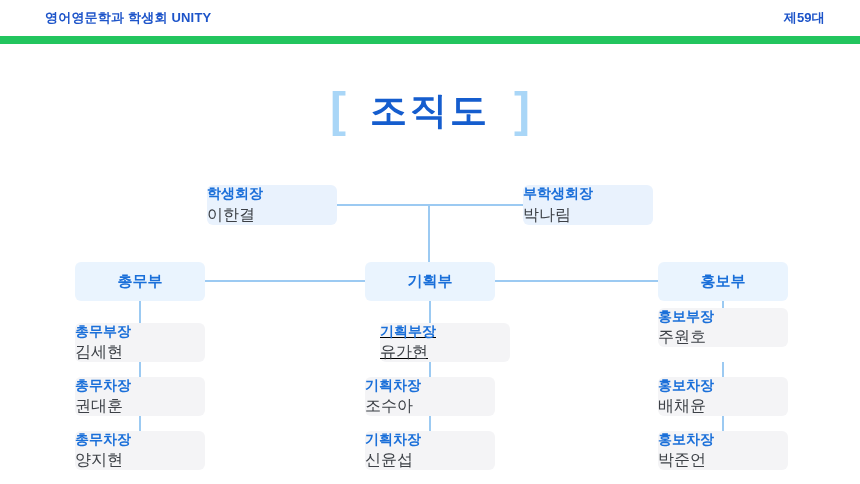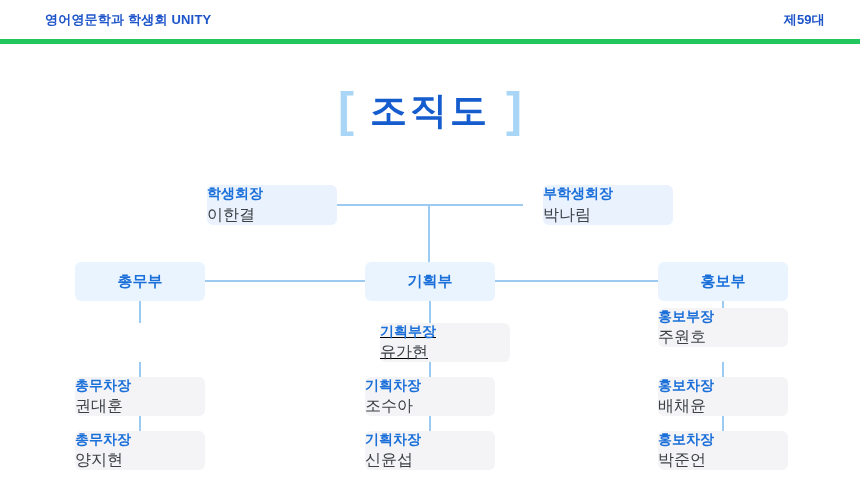--- a/index.html
+++ b/index.html
@@ -7,35 +7,35 @@
   body {
     background:#ffffff;
     font-family:"Liberation Sans", sans-serif;
     overflow:hidden;
   }
   .canvas { position:relative; width:860px; height:484px; background:#ffffff; }
 
   
   .header {
     position:absolute; top:0; left:0; width:860px; height:44px;
-    border-bottom:5px solid #22c55e;
+    border-bottom:8px solid #22c55e;
     display:flex; align-items:center; justify-content:space-between;
     padding:0 35px 0 45px;
   }
   .header-text { color:#1d54c9; font-weight:bold; font-size:13px; letter-spacing:0.2px; }
 
   
   .title-wrap {
     position:absolute; top:84px; left:0; width:860px; height:52px;
     display:flex; align-items:center; justify-content:center;
   }
   .bracket { color:#a9d6f7; font-size:48px; font-weight:bold; line-height:1; }
   .title-text {
     color:#155dce; font-size:37px; font-weight:bold;
-    margin:0 16px; letter-spacing:3px; line-height:1;
+    margin:0 24px; letter-spacing:3px; line-height:1;
   }
 
   
   .node {
     position:absolute; width:130px; border-radius:6px;
     display:flex; flex-direction:column; align-items:flex-start; justify-content:center;
     line-height:1.4; text-align:center;
   }
   .node .t { color:#1a6fd9; font-weight:bold; font-size:14px; }
   .node .n { color:#3c4046; font-size:16px; }
@@ -67,36 +67,40 @@
   <div class="title-wrap">
     <span class="bracket">[</span>
     <span class="title-text">조직도</span>
     <span class="bracket">]</span>
   </div>
 
   <div class="node blue-bg top-node" style="left:207px;">
     <span class="t">학생회장</span>
     <span class="n">이한결</span>
   </div>
-  <div class="node blue-bg top-node" style="left:523px;margin-left:20px;">
+  <div class="node blue-bg top-node" style="left:523px;">
     <span class="t">부학생회장</span>
     <span class="n">박나림</span>
   </div>
 
   <div class="line" style="left:337px; top:204px; width:186px; height:2px;"></div>
   <div class="line" style="left:428px; top:204px; width:2px; height:58px;"></div>
 
   <div class="dept" style="left:75px; top:262px;">총무부</div>
   <div class="dept" style="left:658px; top:262px;">홍보부</div>
   <div class="dept" style="left:365px; top:262px;">기획부</div>
 
   <div class="line" style="left:205px; top:280px; width:160px; height:2px;"></div>
   <div class="line" style="left:495px; top:280px; width:163px; height:2px;"></div>
 
   <div class="line" style="left:139px; top:301px; width:2px; height:22px;"></div>
+  <div class="node gray-bg person" style="left:75px; top:323px;">
+    <span class="t">총무부장</span>
+    <span class="n">김세현</span>
+  </div>
   <div class="line" style="left:139px; top:362px; width:2px; height:15px;"></div>
   <div class="node gray-bg person" style="left:75px; top:377px;">
     <span class="t">총무차장</span>
     <span class="n">권대훈</span>
   </div>
   <div class="line" style="left:139px; top:416px; width:2px; height:15px;"></div>
   <div class="node gray-bg person" style="left:75px; top:431px;">
     <span class="t">총무차장</span>
     <span class="n">양지현</span>
   </div>

